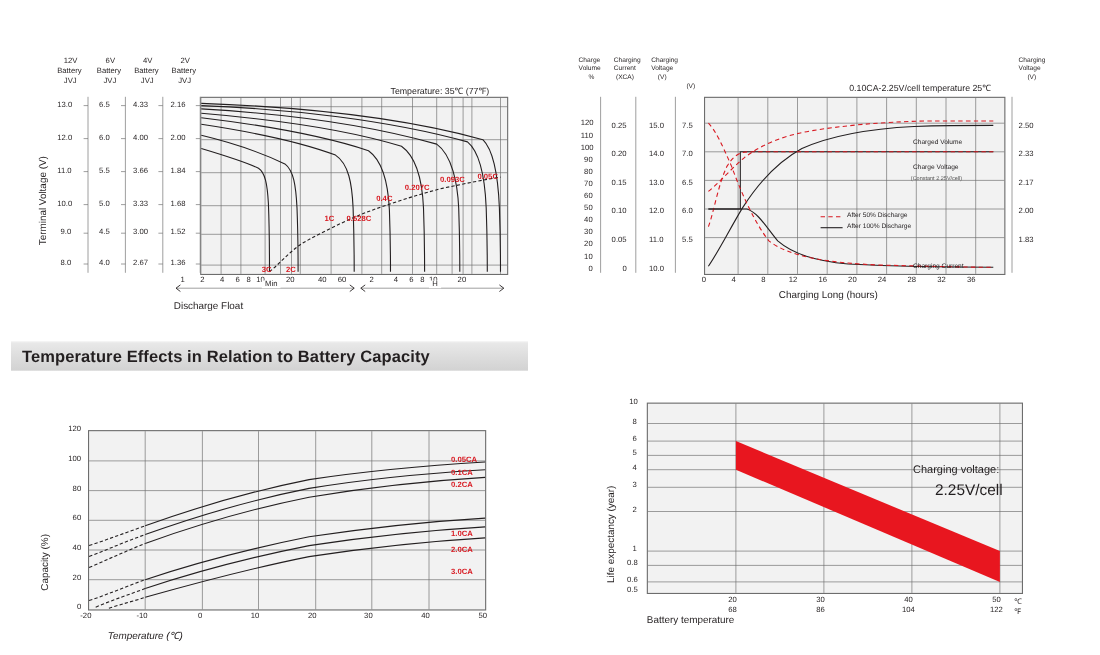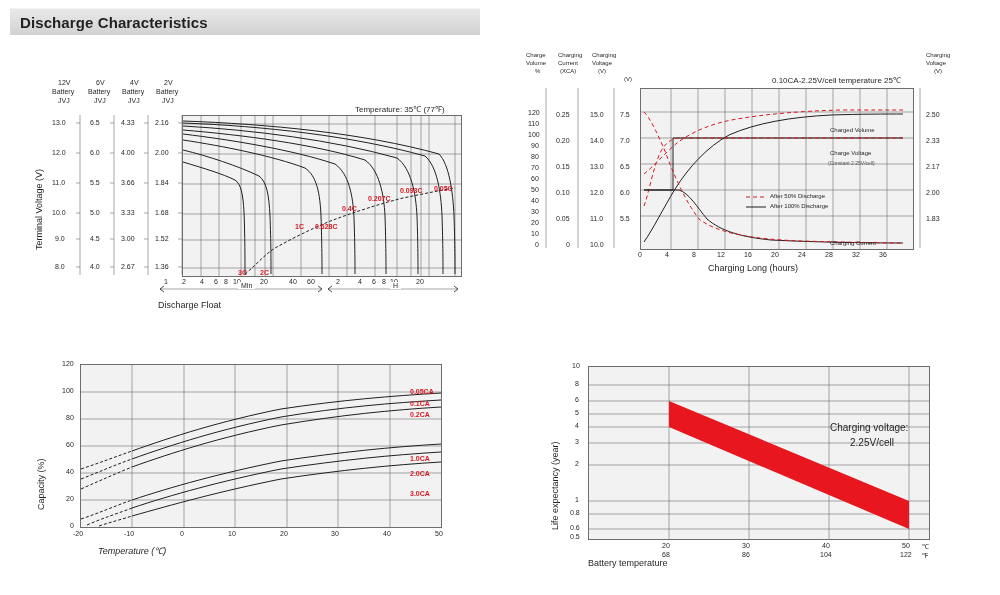--- a/index.html
+++ b/index.html
@@ -39,21 +39,20 @@
   .curve-r{stroke:#d81921;stroke-width:1;fill:none;stroke-dasharray:4 3;}
   .curve-d{stroke:#231f20;stroke-width:1;fill:none;stroke-dasharray:3 2;}
   .band{fill:#e8161f;}
 </style>
 </head>
 <body>
 
 <div class="page">
 
   <div class="panel" style="left:10px;top:8px;width:470px;height:290px;">
-    <div class="panel-title">Discharge Characteristics</div>
     <div class="panel-body" style="width:470px;height:262px;">
 
       <div class="lbl" style="left:48px;top:44px;">12V</div>
       <div class="lbl" style="left:42px;top:53px;">Battery</div>
       <div class="lbl" style="left:48px;top:62px;">JVJ</div>
 
       <div class="lbl" style="left:86px;top:44px;">6V</div>
       <div class="lbl" style="left:78px;top:53px;">Battery</div>
       <div class="lbl" style="left:84px;top:62px;">JVJ</div>
 
@@ -338,20 +337,21 @@
       <div class="tick" style="left:288px;top:243px;">24</div>
       <div class="tick" style="left:315px;top:243px;">28</div>
       <div class="tick" style="left:342px;top:243px;">32</div>
       <div class="tick" style="left:369px;top:243px;">36</div>
 
       <div class="axis-title" style="left:198px;top:255px;">Charging Long (hours)</div>
     </div>
   </div>
 
   <div class="panel" style="left:10px;top:310px;width:470px;height:280px;">
+    <div class="panel-title">Temperature Effects in Relation to Battery Capacity</div>
     <div class="panel-body" style="width:470px;height:252px;">
 
       <div class="axis-title rot" style="left:26px;top:200px;">Capacity (%)</div>
 
       <div class="tick" style="left:52px;top:50px;">120</div>
       <div class="tick" style="left:52px;top:77px;">100</div>
       <div class="tick" style="left:56px;top:104px;">80</div>
       <div class="tick" style="left:56px;top:131px;">60</div>
       <div class="tick" style="left:56px;top:158px;">40</div>
       <div class="tick" style="left:56px;top:185px;">20</div>
@@ -446,21 +446,21 @@
             <line x1="0" y1="134" x2="340" y2="134"></line>
             <line x1="0" y1="147" x2="340" y2="147"></line>
             <line x1="0" y1="162" x2="340" y2="162"></line>
           </g>
 
           <polygon class="band" points="80,34 320,134 320,162 80,60"></polygon>
         </svg>
       </div>
 
       <div class="lbl b" style="left:320px;top:112px;font-size:10px;font-weight:normal;">Charging voltage:</div>
-      <div class="lbl b" style="left:340px;top:127px;font-size:10px;font-weight:normal;">2.25V/cell</div>
+      <div class="lbl b" style="left:340px;top:127px;font-size:14px;font-weight:normal;">2.25V/cell</div>
 
       <div class="tick" style="left:152px;top:232px;">20</div>
       <div class="tick" style="left:152px;top:241px;">68</div>
       <div class="tick" style="left:232px;top:232px;">30</div>
       <div class="tick" style="left:232px;top:241px;">86</div>
       <div class="tick" style="left:312px;top:232px;">40</div>
       <div class="tick" style="left:310px;top:241px;">104</div>
       <div class="tick" style="left:392px;top:232px;">50</div>
       <div class="tick" style="left:390px;top:241px;">122</div>
       <div class="tick" style="left:412px;top:232px;">℃</div>

